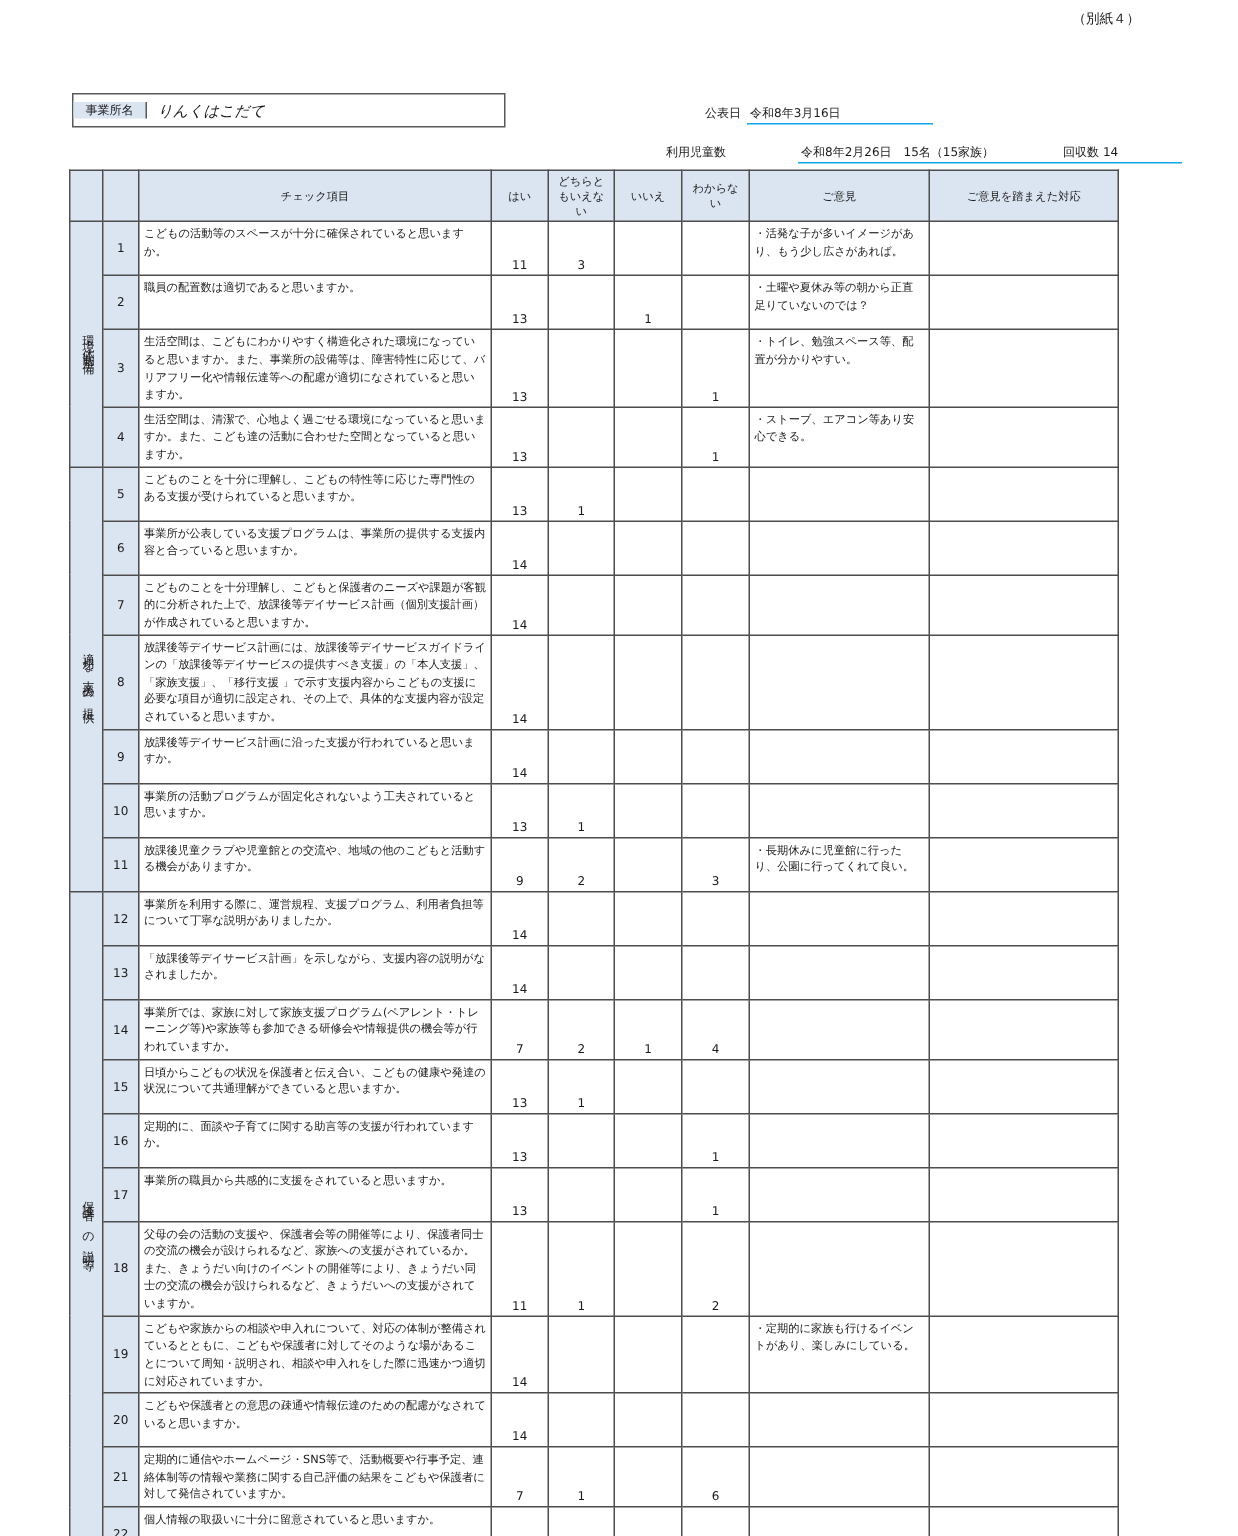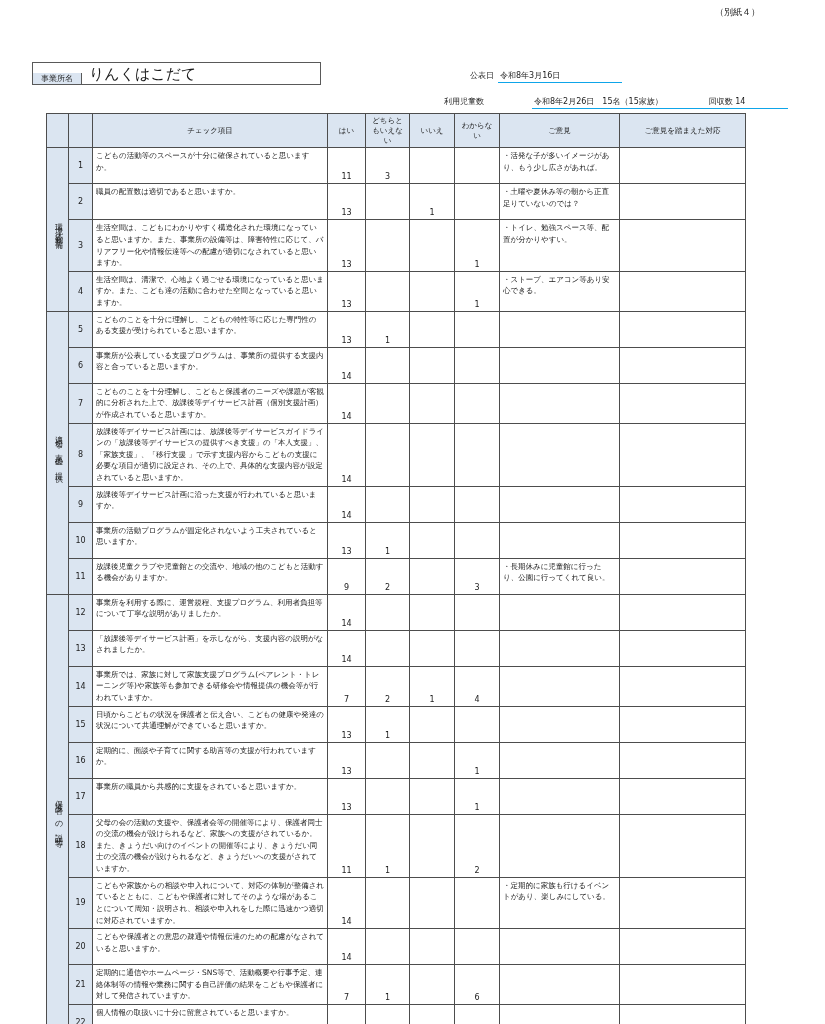--- a/index.html
+++ b/index.html
@@ -24,35 +24,36 @@
     margin-left:176px;
     border:1px solid #595959;
     padding:3px 12px;
     font-size:9px;
   }
   .title-text{
     margin-left:14px;
     font-size:11px;
   }
   .office{
-    position:absolute;left:32px;top:62px;width:287px;height:21px;
+    position:absolute;left:48px;top:62px;width:287px;height:21px;
     border:1px solid #595959;
-    display:flex;align-items:flex-end;
+    display:flex;align-items:center;
   }
   .office-label{
     background:var(--blue,#dbe5f1);
     width:48px;
     border-right:1px solid #595959;
     font-size:8px;
     display:flex;align-items:center;justify-content:center;
   }
   .office-value{
-    font-size:15px;
+    font-size:10px;
     display:flex;align-items:center;
     padding-left:7px;
+    font-style:italic;
   }
   .meta{position:absolute;font-size:8px;white-space:nowrap;}
   .meta1{left:470px;top:70px;}
   .meta2{left:444px;top:96px;}
   .u-seg{
     display:inline-block;
     border-bottom:1px solid #0ea5e9;
     margin-left:4px;
     padding:0 2px 1px 2px;
   }

